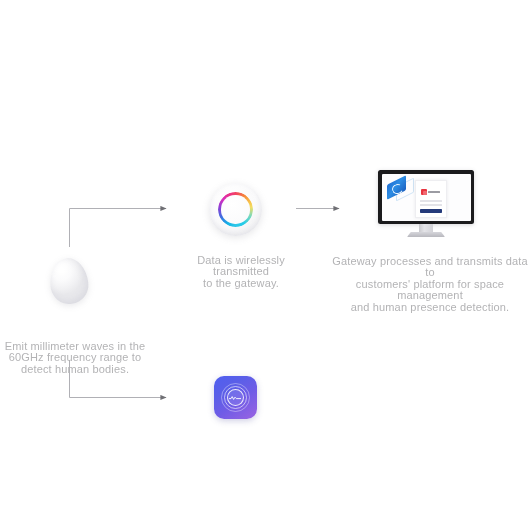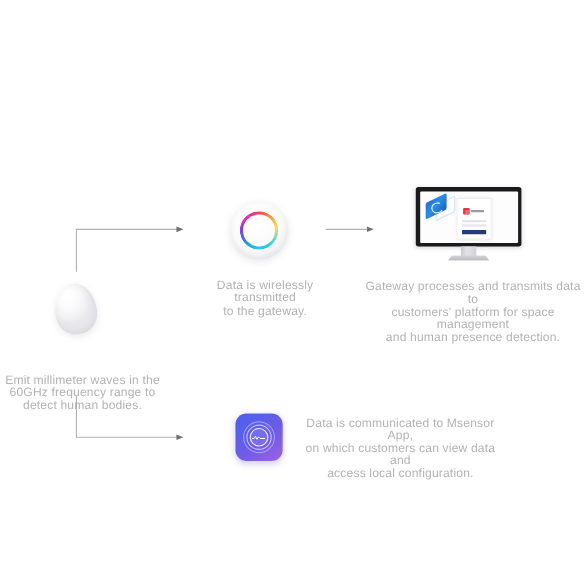--- a/index.html
+++ b/index.html
@@ -331,17 +331,14 @@
     <div class="sq"></div>
     <div class="r1"></div>
     <div class="r2"></div>
     <div class="r3"></div>
     <div class="wave">
       <svg width="12" height="4" viewBox="0 0 12 4">
         <path d="M0,2.6 L2,2.6 L3.2,0.6 L4.6,3.4 L6,1.2 L7.4,2.6 L12,2.6" fill="none" stroke="#ffffff" stroke-width="0.9" stroke-linecap="round" stroke-linejoin="round"></path>
       </svg>
     </div>
   </div>
-  <div class="caption" id="cap-app">Data is communicated to Msensor App,
-on which customers can view data and
-access local configuration.</div>
 
 </div>
 
 </body></html>

